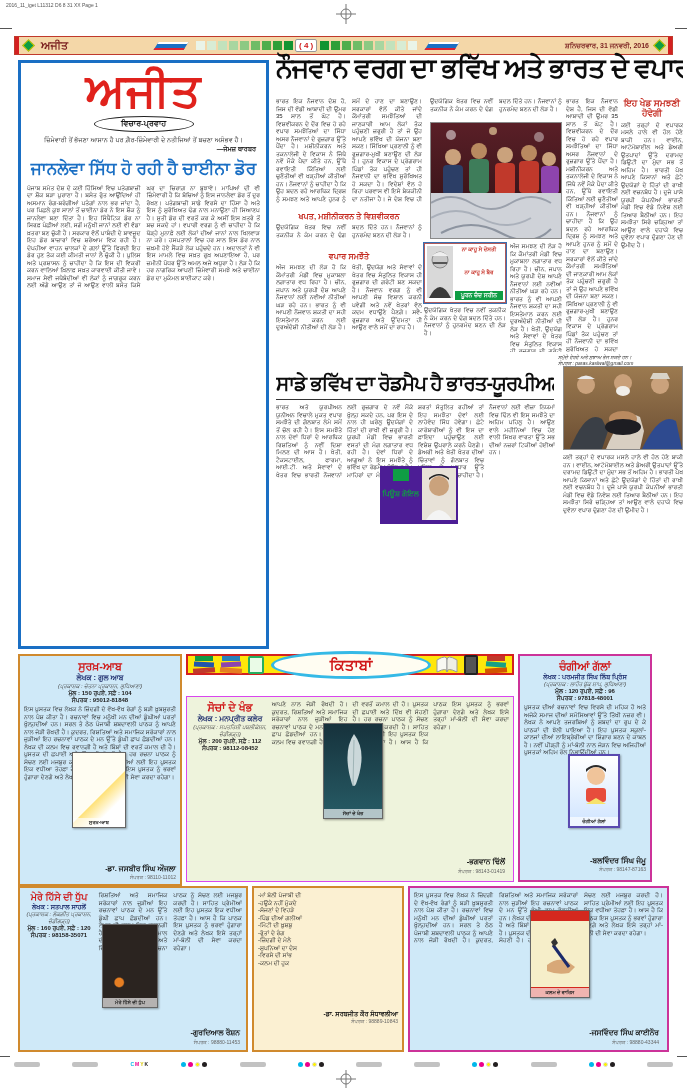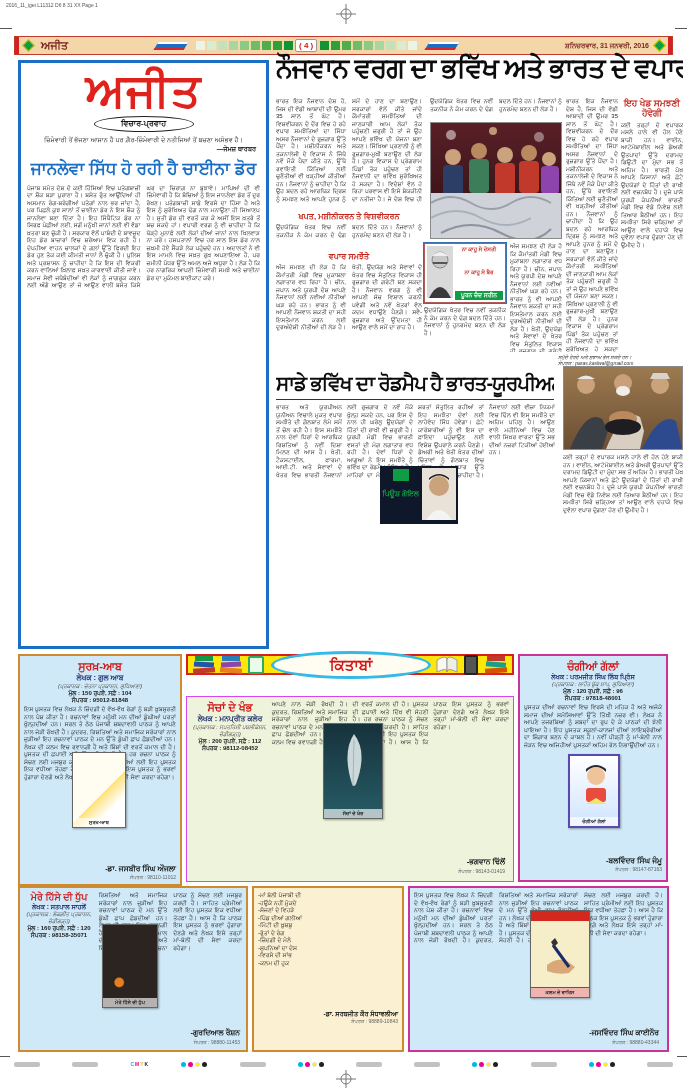--- a/index.html
+++ b/index.html
@@ -205,21 +205,21 @@
       <circle cx="96" cy="18" r="9" fill="#caa27c"></circle>
         <path d="M86 12 h20 l-3 -6 h-14 z" fill="#d8d3c8"></path>
       <path d="M78 82 q18 -38 34 -28 l6 28 z" fill="#2e4a8f"></path>
       <ellipse cx="59" cy="52" rx="14" ry="8" fill="#b98a60"></ellipse>
       <ellipse cx="59" cy="60" rx="18" ry="8" fill="#1d1d22"></ellipse>
     </svg>
   </div>
 
   <div class="abs micro cols4" style="left:276px;top:404px;width:279px;height:244px">ਭਾਰਤ ਅਤੇ ਯੂਰਪੀਅਨ ਯੂਨੀਅਨ ਵਿਚਾਲੇ ਮੁਕਤ ਵਪਾਰ ਸਮਝੌਤੇ ਦੀ ਗੱਲਬਾਤ ਲੰਮੇ ਸਮੇਂ ਤੋਂ ਚੱਲ ਰਹੀ ਹੈ। ਇਸ ਸਮਝੌਤੇ ਨਾਲ ਦੋਵਾਂ ਧਿਰਾਂ ਦੇ ਆਰਥਿਕ ਰਿਸ਼ਤਿਆਂ ਨੂੰ ਨਵੀਂ ਦਿਸ਼ਾ ਮਿਲਣ ਦੀ ਆਸ ਹੈ। ਖੇਤੀ, ਟੈਕਸਟਾਈਲ, ਫਾਰਮਾ, ਆਈ.ਟੀ. ਅਤੇ ਸੇਵਾਵਾਂ ਦੇ ਖੇਤਰ ਵਿਚ ਭਾਰਤੀ ਨੌਜਵਾਨਾਂ ਲਈ ਰੁਜ਼ਗਾਰ ਦੇ ਨਵੇਂ ਮੌਕੇ ਖੁੱਲ੍ਹ ਸਕਦੇ ਹਨ, ਪਰ ਇਸ ਦੇ ਨਾਲ ਹੀ ਘਰੇਲੂ ਉਦਯੋਗਾਂ ਦੇ ਹਿੱਤਾਂ ਦੀ ਰਾਖੀ ਵੀ ਜ਼ਰੂਰੀ ਹੈ। ਯੂਰਪੀ ਮੰਡੀ ਵਿਚ ਭਾਰਤੀ ਵਸਤਾਂ ਦੀ ਮੰਗ ਲਗਾਤਾਰ ਵਧ ਰਹੀ ਹੈ। ਦੋਵਾਂ ਧਿਰਾਂ ਦੇ ਆਗੂਆਂ ਨੇ ਇਸ ਸਮਝੌਤੇ ਨੂੰ ਭਵਿੱਖ ਦਾ ਰੋਡਮੈਪ ਦੱਸਿਆ ਹੈ। ਮਾਹਿਰਾਂ ਦਾ ਮੰਨਣਾ ਹੈ ਕਿ ਜੇ ਸ਼ਰਤਾਂ ਸੰਤੁਲਿਤ ਰਹੀਆਂ ਤਾਂ ਇਹ ਸਮਝੌਤਾ ਦੋਵਾਂ ਲਈ ਲਾਹੇਵੰਦ ਸਿੱਧ ਹੋਵੇਗਾ। ਛੋਟੇ ਕਾਰੋਬਾਰੀਆਂ ਨੂੰ ਵੀ ਇਸ ਦਾ ਫ਼ਾਇਦਾ ਪਹੁੰਚਾਉਣ ਲਈ ਵਿਸ਼ੇਸ਼ ਉਪਰਾਲੇ ਕਰਨੇ ਪੈਣਗੇ। ਡੇਅਰੀ ਅਤੇ ਖੇਤੀ ਖੇਤਰ ਦੀਆਂ ਚਿੰਤਾਵਾਂ ਨੂੰ ਗੱਲਬਾਤ ਵਿਚ ਪਹਿਲ ਦੇ ਆਧਾਰ ਉੱਤੇ ਵਿਚਾਰਿਆ ਜਾਣਾ ਚਾਹੀਦਾ ਹੈ। ਨੌਜਵਾਨਾਂ ਲਈ ਵੀਜ਼ਾ ਨਿਯਮਾਂ ਵਿਚ ਢਿੱਲ ਵੀ ਇਸ ਸਮਝੌਤੇ ਦਾ ਅਹਿਮ ਪਹਿਲੂ ਹੈ। ਆਉਣ ਵਾਲੇ ਮਹੀਨਿਆਂ ਵਿਚ ਹੋਣ ਵਾਲੀ ਸਿਖਰ ਵਾਰਤਾ ਉੱਤੇ ਸਭ ਦੀਆਂ ਨਜ਼ਰਾਂ ਟਿਕੀਆਂ ਹੋਈਆਂ ਹਨ।</div>
 
-  <div class="abs" style="left:380px;top:466px;width:78px;height:58px;background:#0f172a;display:flex;gap:3px;padding:2px">
+  <div class="abs" style="left:380px;top:466px;width:78px;height:58px;background:#4c1d95;display:flex;gap:3px;padding:2px">
     <div style="flex:1">
       <div style="width:16px;height:12px;background:#0f9d44;margin:1px auto"></div>
       <div style="font-size:7.5px;font-weight:bold;color:#0f9d44;text-align:center;margin-top:8px">ਪਿਊਸ਼ ਗੋਇਲ</div>
     </div>
     <svg width="34" height="52" viewBox="0 0 34 52">
       <rect width="34" height="52" fill="#e8e2d8"></rect>
       <circle cx="17" cy="18" r="10" fill="#caa27c"></circle>
       <path d="M7 12 q10 -9 20 0 l0 -2 q-10 -8 -20 0 z" fill="#222"></path>
       <path d="M4 52 q13 -20 26 0 z" fill="#f4f4f4"></path>
     </svg>
@@ -291,21 +291,21 @@
       <svg class="abs" style="left:14px;top:8px" width="32" height="60" viewBox="0 0 32 60">
         <path d="M16 2 q14 18 2 50 q-2 4 -4 0 q-10 -32 2 -50" fill="#dfe9ea" opacity=".9"></path>
         <line x1="16" y1="8" x2="15" y2="54" stroke="#9fb4b6"></line>
       </svg>
       <span class="ct">ਸੋਚਾਂ ਦੇ ਖੰਭ</span>
     </div>
     <div class="abs p-sign" style="right:8px;bottom:14px">-ਭਗਵਾਨ ਢਿੱਲੋਂ</div>
     <div class="abs p-phone" style="right:8px;bottom:6px">ਸੰਪਰਕ : 98143-01419</div>
   </div>
 
-  <div class="abs panel pblue2" style="left:518px;top:654px;width:150px;height:228px">
+  <div class="abs panel pblue2" style="left:518px;top:654px;width:134px;height:228px">
     <div class="p-title">ਚੰਗੀਆਂ ਗੱਲਾਂ</div>
     <div class="p-author" style="font-size:6.5px">ਲੇਖਕ : ਪਰਮਜੀਤ ਸਿੰਘ ਲਿੰਬ ਪ੍ਰਿੰਸ</div>
     <div class="p-pub">(ਪ੍ਰਕਾਸ਼ਕ : ਲਾਹੌਰ ਬੁੱਕ ਸ਼ਾਪ, ਲੁਧਿਆਣਾ)</div>
     <div class="p-meta">ਮੁੱਲ : 120 ਰੁਪਏ, ਸਫ਼ੇ : 96</div>
     <div class="p-meta">ਸੰਪਰਕ : 97818-48001</div>
     <div class="micro" style="height:152px;margin-top:2px">ਪੁਸਤਕ ਦੀਆਂ ਰਚਨਾਵਾਂ ਵਿਚ ਵਿਰਸੇ ਦੀ ਮਹਿਕ ਹੈ ਅਤੇ ਅਜੋਕੇ ਸਮਾਜ ਦੀਆਂ ਸਮੱਸਿਆਵਾਂ ਉੱਤੇ ਤਿੱਖੀ ਨਜ਼ਰ ਵੀ। ਲੇਖਕ ਨੇ ਆਪਣੇ ਤਜਰਬਿਆਂ ਨੂੰ ਸ਼ਬਦਾਂ ਦਾ ਰੂਪ ਦੇ ਕੇ ਪਾਠਕਾਂ ਦੀ ਝੋਲੀ ਪਾਇਆ ਹੈ। ਇਹ ਪੁਸਤਕ ਸਕੂਲਾਂ-ਕਾਲਜਾਂ ਦੀਆਂ ਲਾਇਬ੍ਰੇਰੀਆਂ ਦਾ ਸ਼ਿੰਗਾਰ ਬਣਨ ਦੇ ਕਾਬਲ ਹੈ। ਨਵੀਂ ਪੀੜ੍ਹੀ ਨੂੰ ਮਾਂ-ਬੋਲੀ ਨਾਲ ਜੋੜਨ ਵਿਚ ਅਜਿਹੀਆਂ ਪੁਸਤਕਾਂ ਅਹਿਮ ਰੋਲ ਨਿਭਾਉਂਦੀਆਂ ਹਨ।</div>
     <div class="cover" style="left:48px;top:98px;width:52px;height:74px;background:linear-gradient(180deg,#ffffff,#cfe4ff);border:2px solid #5a4ab0">
       <svg class="abs" style="left:10px;top:8px" width="32" height="44" viewBox="0 0 32 44">
         <circle cx="16" cy="12" r="9" fill="#f0c49a"></circle>
         <path d="M6 8 q10 -10 20 0 l0 -3 q-10 -8 -20 0 z" fill="#2b2b2b"></path>

